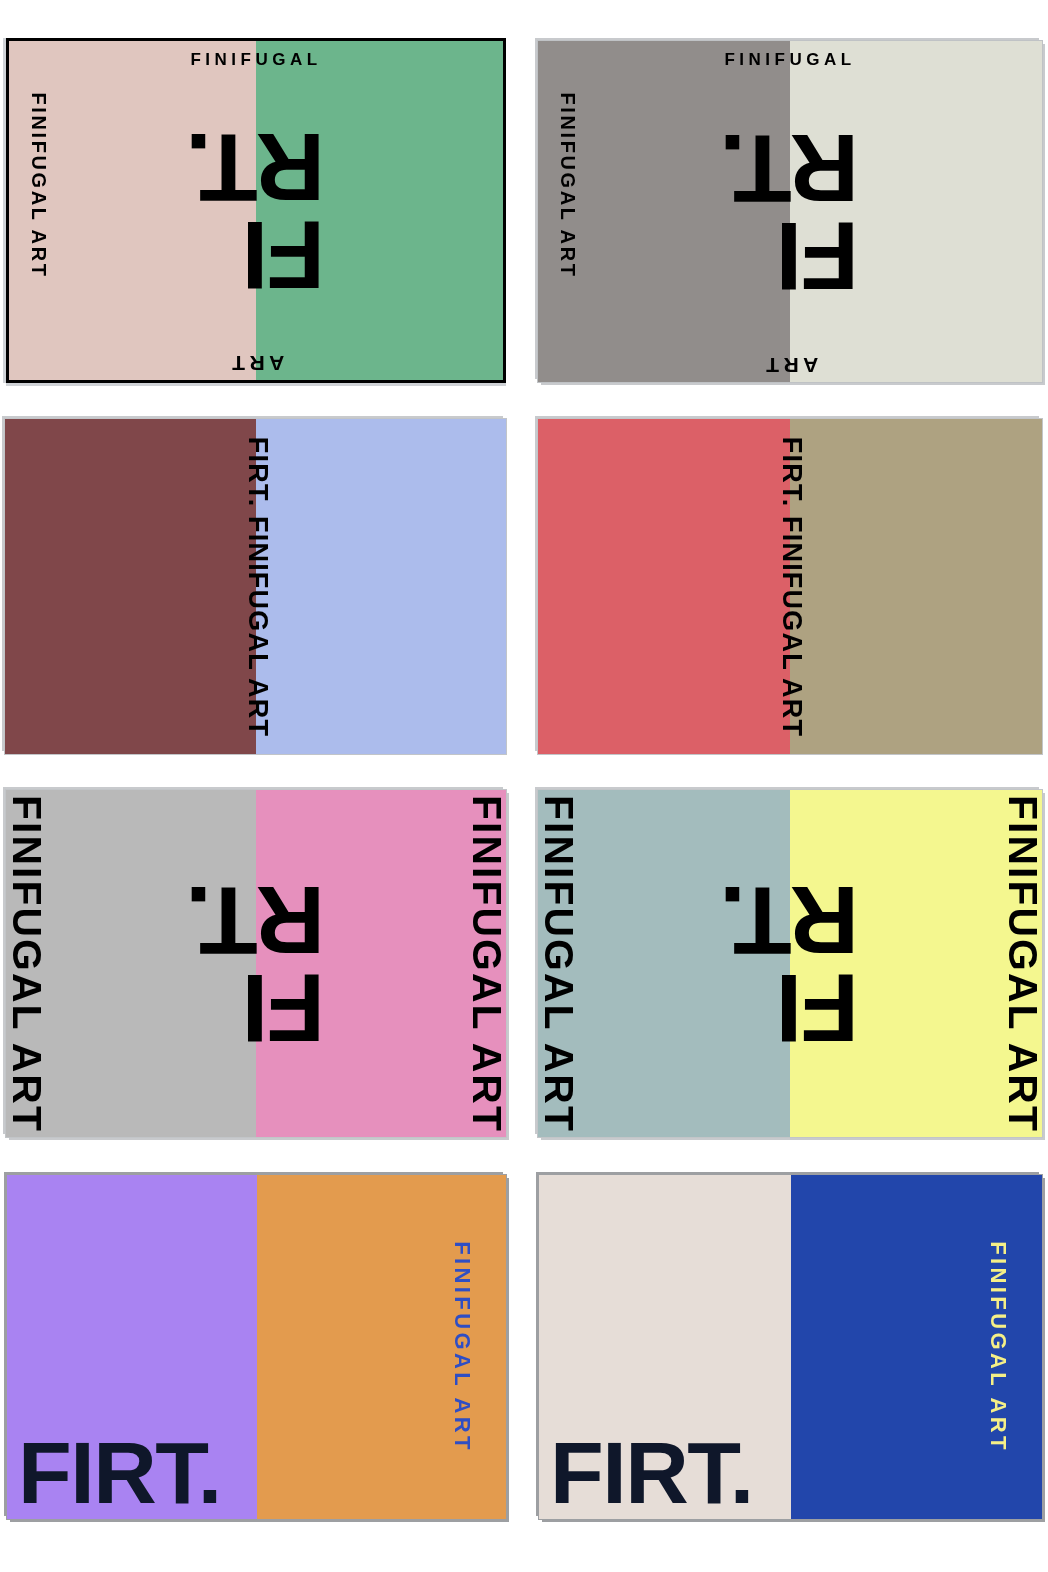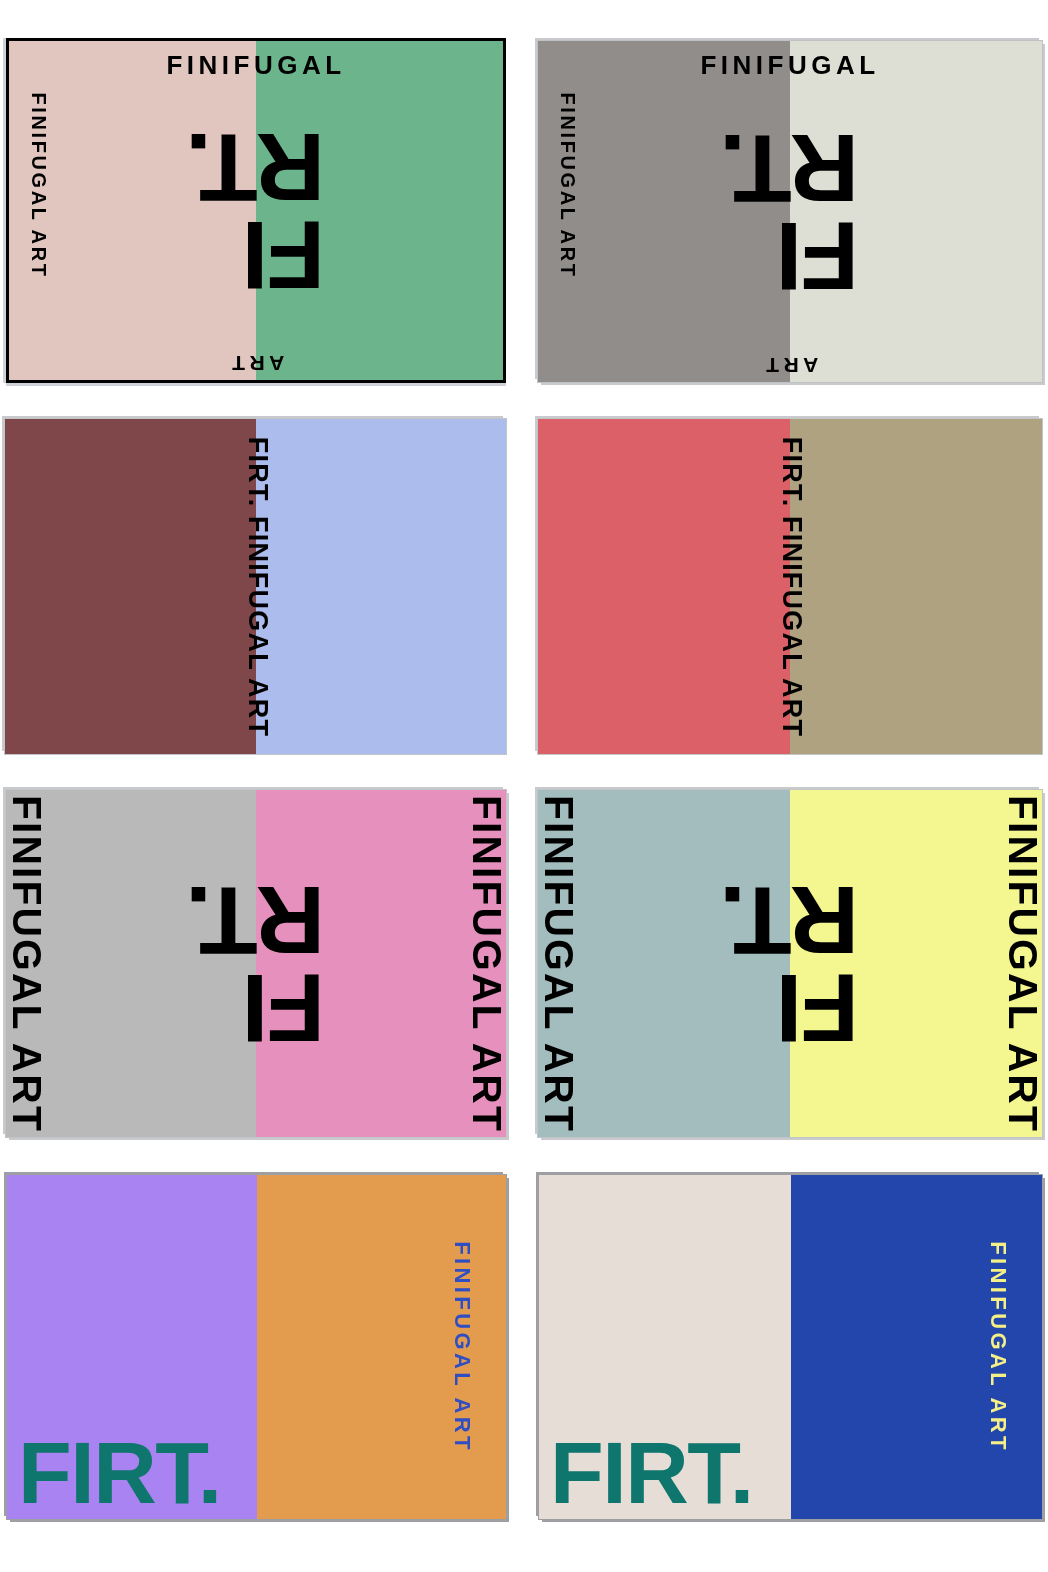--- a/index.html
+++ b/index.html
@@ -40,21 +40,21 @@
     border: none;
     box-shadow: -3px -3px 0 #c8cacd, 3px 3px 0 #c8cacd;
     outline: 1px solid #bfc2c5;
   }
   .a-top {
     position: absolute;
     top: 9px;
     left: 0;
     width: 100%;
     text-align: center;
-    font-size: 26px;
+    font-size: 17px;
     font-weight: bold;
     letter-spacing: 4.5px;
     color: #000;
     z-index: 4;
     white-space: nowrap;
   }
   .a-bottom {
     position: absolute;
     bottom: 5px;
     left: 0;
@@ -163,21 +163,21 @@
     outline: 1px solid #9d9fa2;
   }
   .d-main {
     position: absolute;
     left: 11px;
     bottom: 2px;
     font-size: 88px;
     font-weight: bold;
     letter-spacing: -1.5px;
     line-height: 1;
-    color: #0f766e;
+    color: #0f172a;
     z-index: 5;
     white-space: nowrap;
   }
   .d-side {
     position: absolute;
     right: -96px;
     top: 50%;
     width: 280px;
     text-align: center;
     font-size: 22px;

